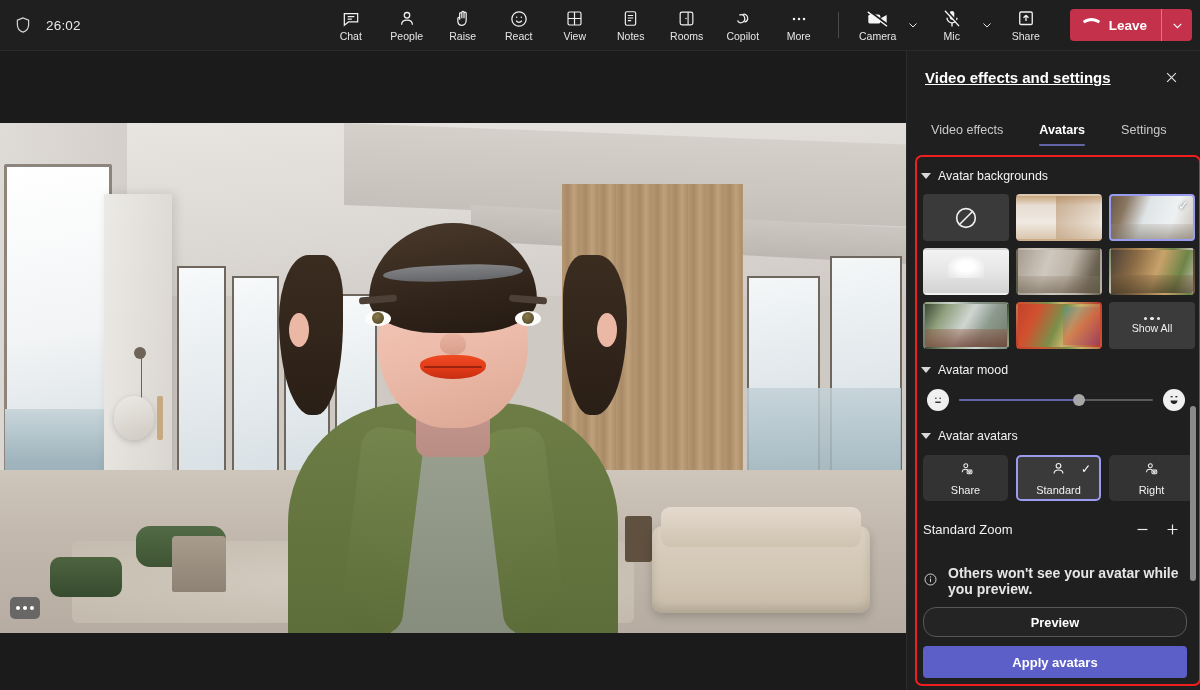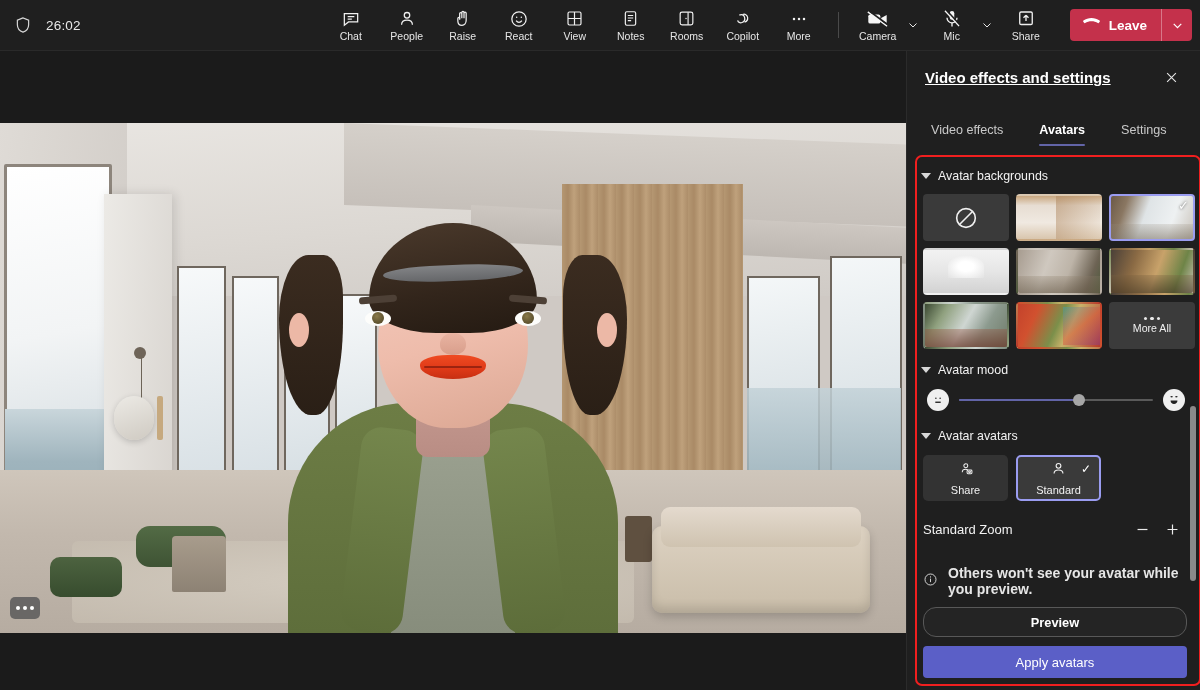--- a/index.html
+++ b/index.html
@@ -266,21 +266,21 @@
     color:#eaeaea; cursor:pointer; border-radius:4px; }
 
   .note-row { display:flex; align-items:center; gap:10px; padding:22px 16px 0 16px; }
   .note-txt { color:#e6e6e6; font-size:14px;font-weight:bold; }
 
   .btn-wrap { padding:10px 14px 0 16px; }
   .btn-outline { width:264px; height:30px; border:1px solid #585858; border-radius:13px;
     background:#242424; color:#fff; font-size:12.8px; font-weight:bold;
     display:flex; align-items:center; justify-content:center; cursor:pointer; }
   .btn-primary { width:264px; height:32px; border-radius:4px; background:#5b5fc7; color:#fff;
-    font-size:13px; font-weight:normal; display:flex; align-items:center; justify-content:center;
+    font-size:13px; font-weight:bold; display:flex; align-items:center; justify-content:center;
     cursor:pointer; margin-top:9px; }
 
   .scrollbar { position:absolute; right:4px; top:355px; width:6px; height:175px;
     background:#8a8a8a; border-radius:3px; cursor:pointer; z-index:21; }
 </style>
 </head>
 <body>
 
 <div class="app">
 
@@ -557,21 +557,21 @@
         <div class="bg-cell t4"></div>
         <div class="bg-cell t5"></div>
         <div class="bg-cell t6"></div>
         <div class="bg-cell t7"></div>
         <div class="bg-cell showall">
           <span class="dots">
             <i></i>
             <i></i>
             <i></i>
           </span>
-          <span class="txt">More All</span>
+          <span class="txt">Show All</span>
         </div>
       </div>
 
       <div class="sect-head" style="padding-top:14px">
         <span class="caret"></span>
         <span class="sect-title">Avatar mood</span>
       </div>
 
       <div class="mood-row">
         <span class="mood-ico">
@@ -614,20 +614,31 @@
         <div class="cam-btn selected">
           <span class="chk">✓</span>
           <span>
             <svg width="19" height="16" viewBox="0 0 24 20" fill="none" stroke="#f1f1f1" stroke-width="1.4">
               <circle cx="12" cy="6" r="3"></circle>
                 <path d="M6.4 15.8c0-3 2.6-4.6 5.6-4.6s5.6 1.6 5.6 4.6"></path>
             </svg>
           </span>
           <span class="lb">Standard</span>
         </div>
+        <div class="cam-btn">
+          <span>
+            <svg width="19" height="16" viewBox="0 0 26 20" fill="none" stroke="#f1f1f1" stroke-width="1.4">
+              <circle cx="11.4" cy="5.6" r="2.7"></circle>
+                <path d="M6.2 14.4c0-2.6 2.2-4 4.8-4 1.1 0 2 .2 2.8.6"></path>
+              <rect x="13.6" y="11.4" width="6.6" height="5" rx="1.3"></rect>
+                <circle cx="16.9" cy="13.9" r="1.3"></circle>
+            </svg>
+          </span>
+          <span class="lb">Right</span>
+        </div>
       </div>
 
       <div class="zoom-row">
         <span class="zoom-label">Standard Zoom</span>
         <span class="zbtn">
           <svg width="17" height="17" viewBox="0 0 24 24" fill="none" stroke="#eaeaea" stroke-width="1.7">
               <path d="M5 12h14"></path>
             </svg>
         </span>
         <span class="zbtn">

